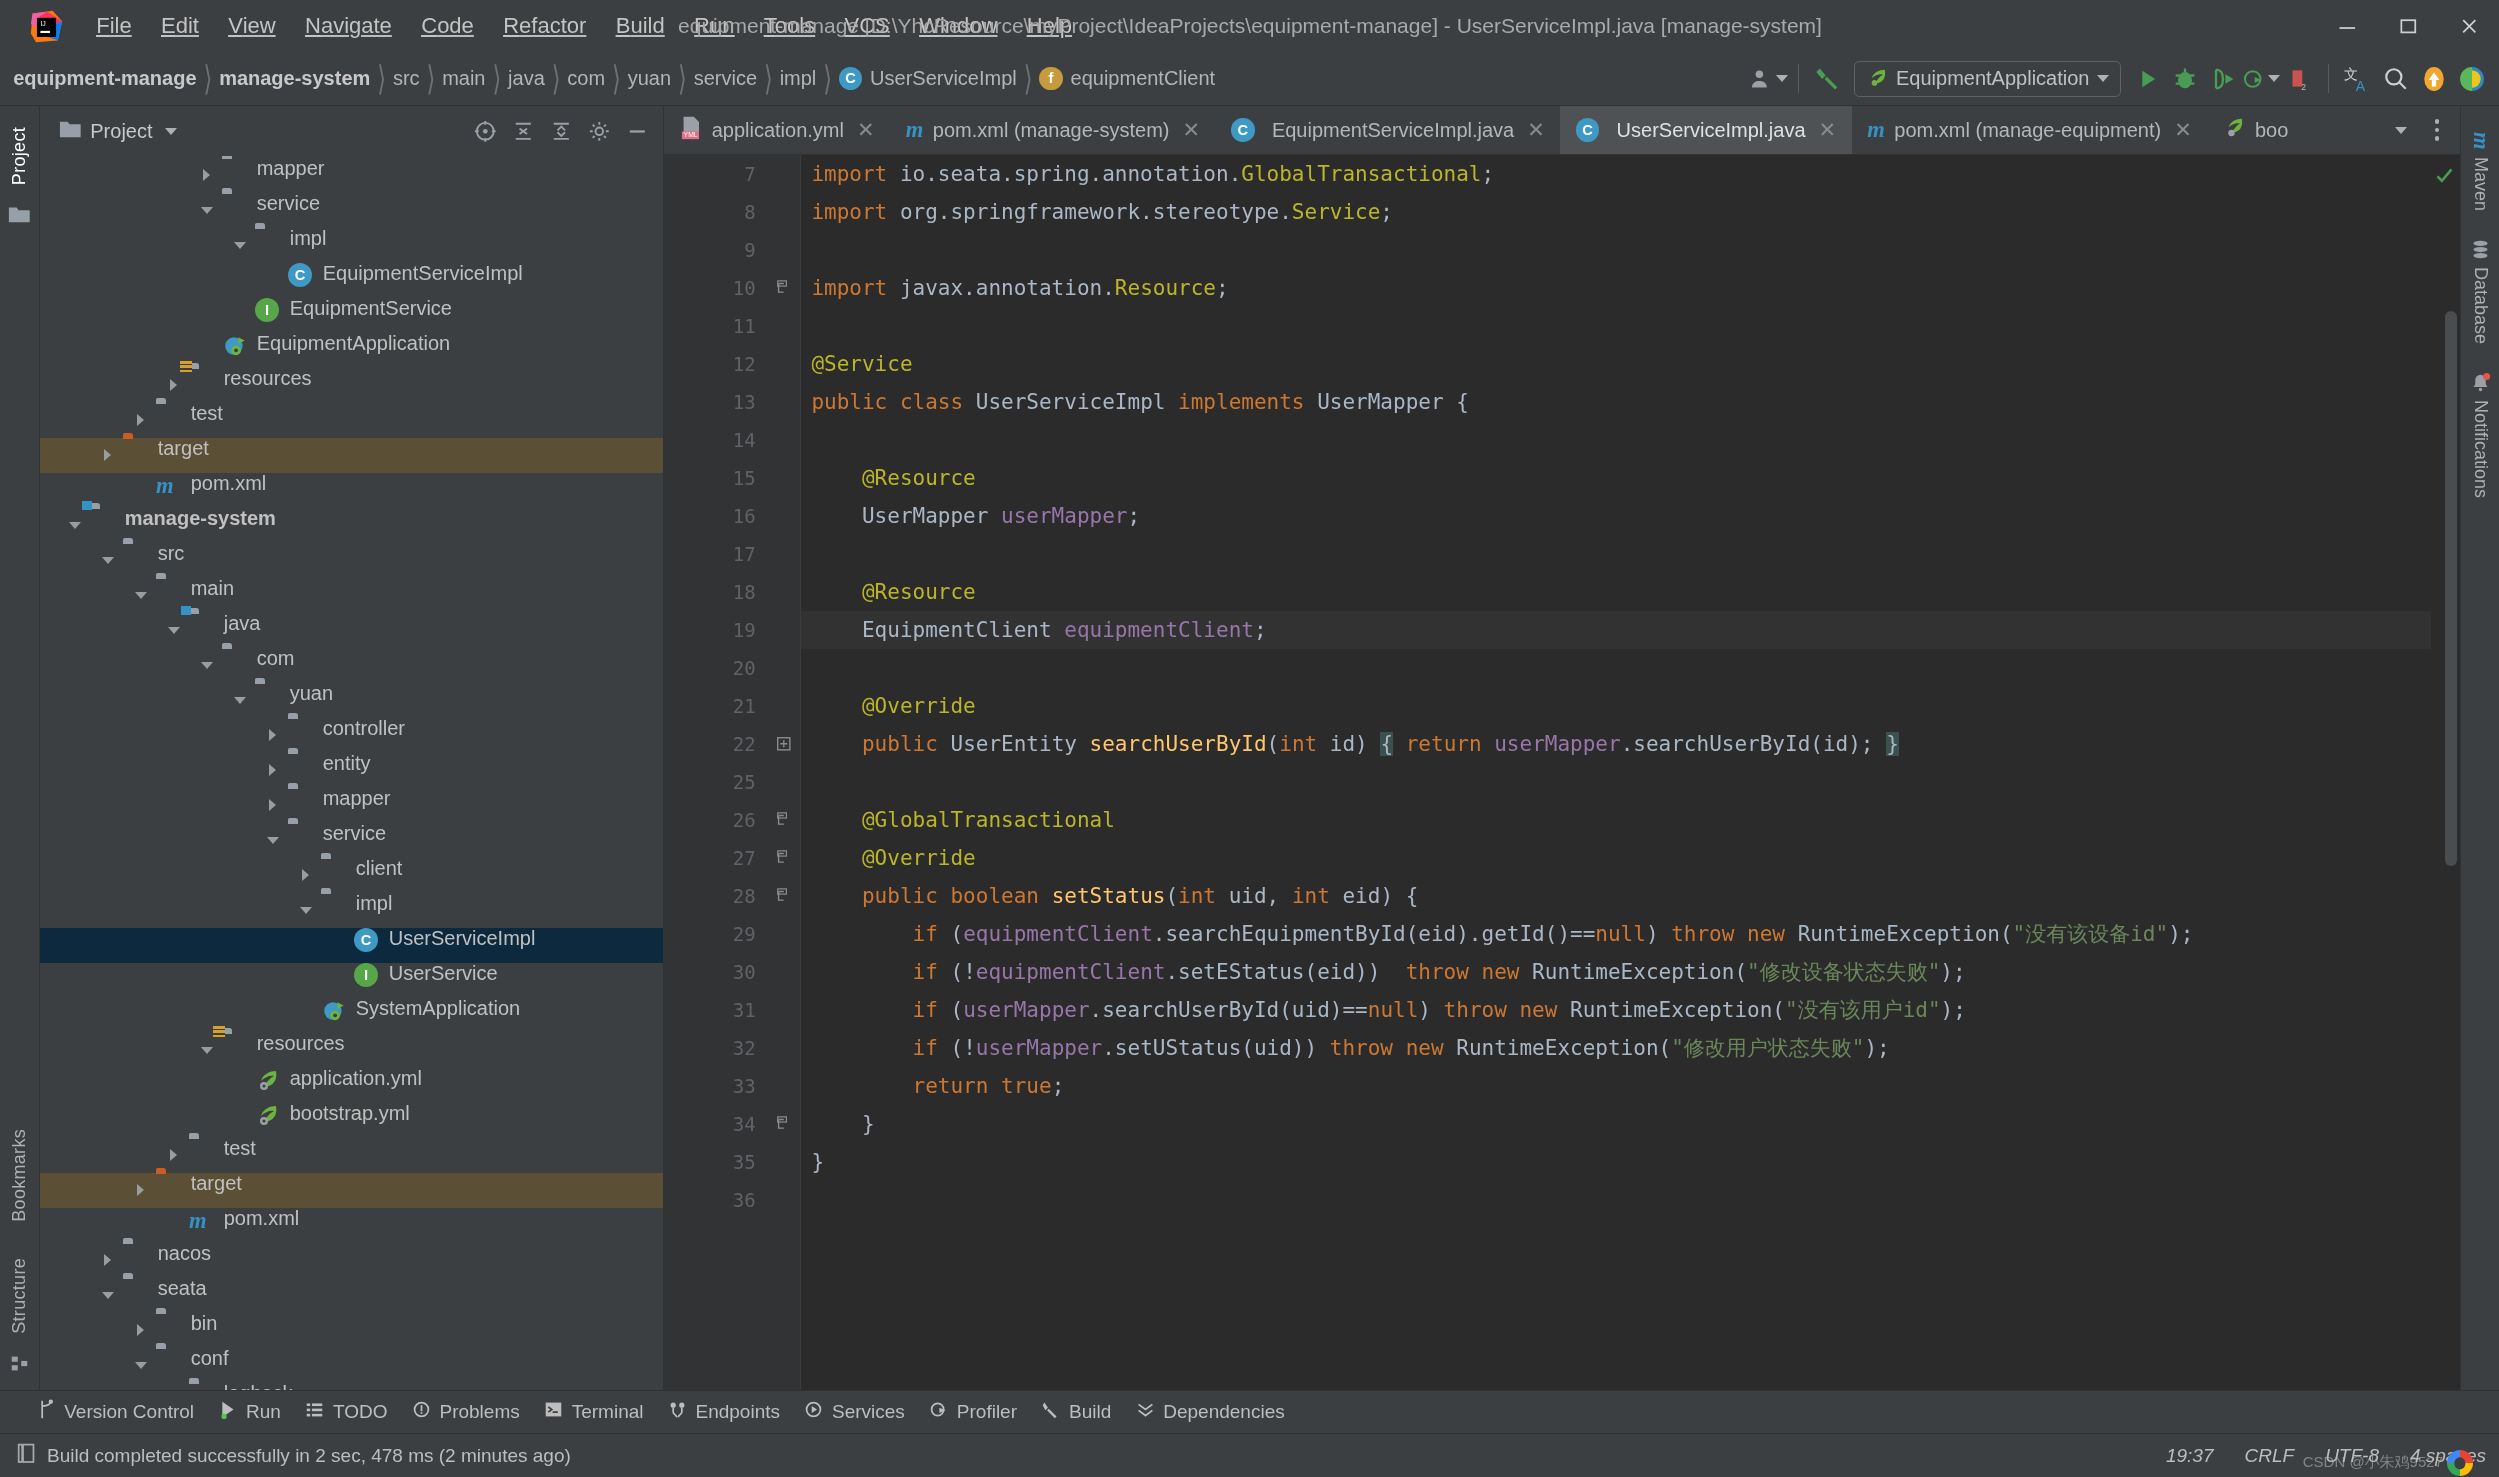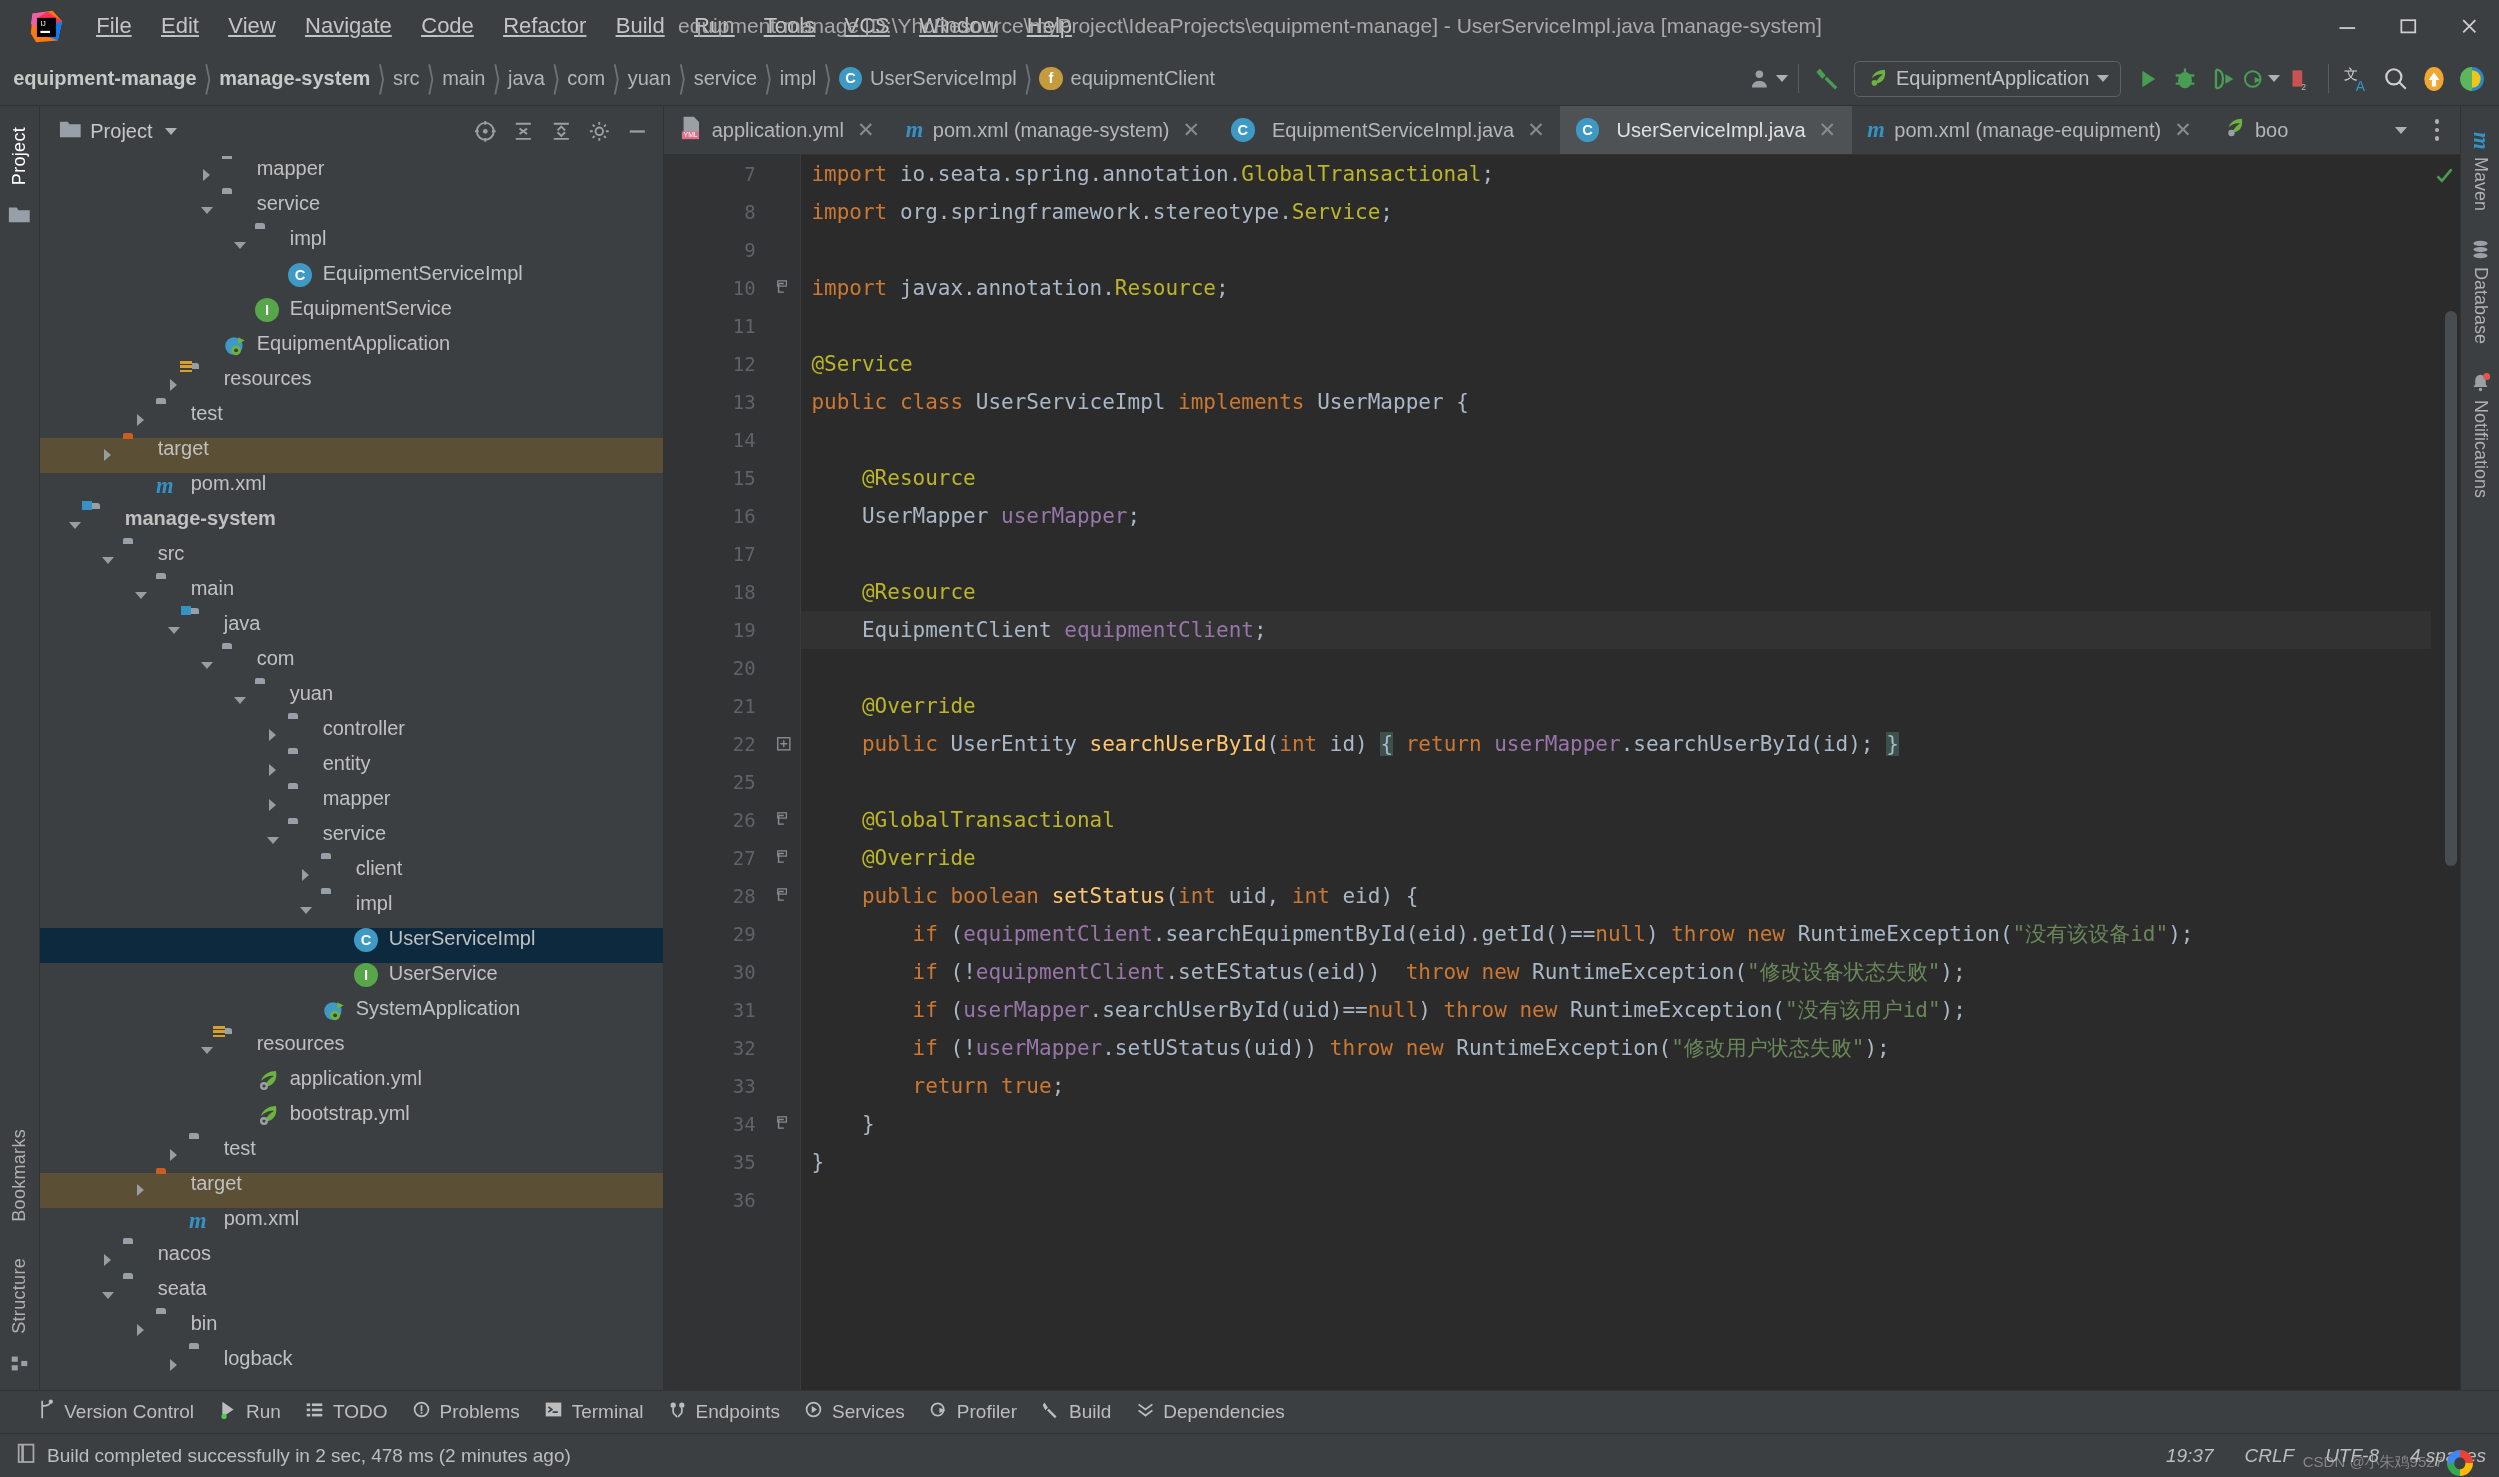--- a/index.html
+++ b/index.html
@@ -658,20 +658,28 @@
             <span class="ticon"><span class="f-gray"></span></span>
             <span class="tlabel">seata</span>
           </div>
           <div class="trow">
             <span style="display:inline-block;width:85px"></span>
             <span class="tw">
               <i class="arrow-r"></i>
             </span>
             <span class="ticon"><span class="f-gray"></span></span>
             <span class="tlabel">bin</span>
+          </div>
+          <div class="trow">
+            <span style="display:inline-block;width:85px"></span>
+            <span class="tw">
+              <i class="arrow-d"></i>
+            </span>
+            <span class="ticon"><span class="f-gray"></span></span>
+            <span class="tlabel">conf</span>
           </div>
           <div class="trow">
             <span style="display:inline-block;width:118px"></span>
             <span class="tw">
               <i class="arrow-r"></i>
             </span>
             <span class="ticon"><span class="f-gray"></span></span>
             <span class="tlabel">logback</span>
           </div>
         </div>

